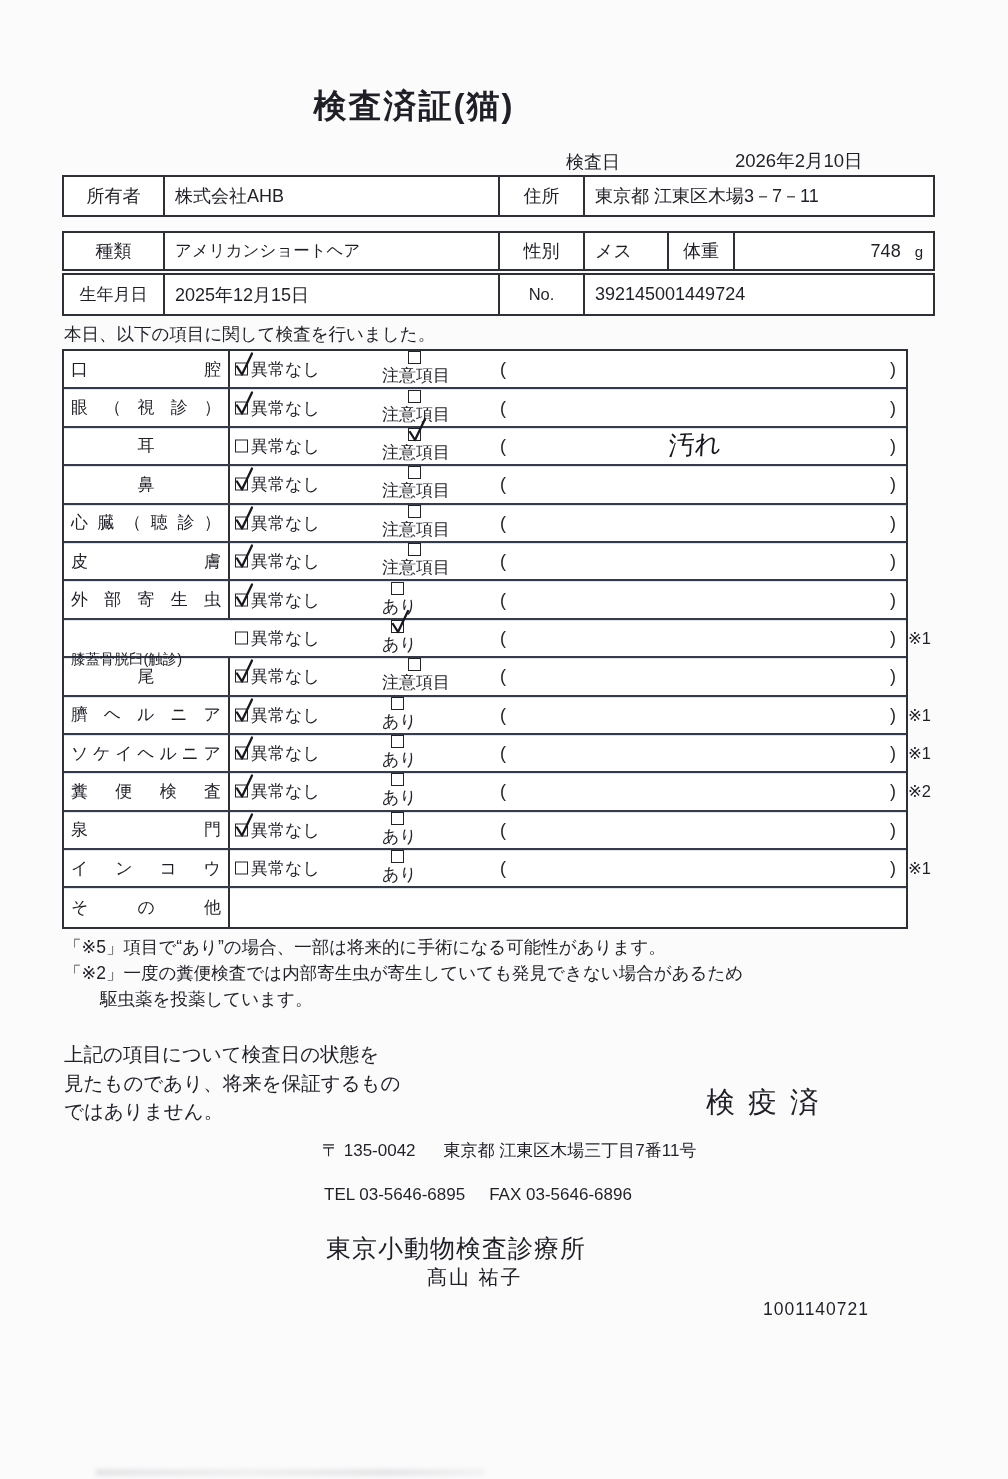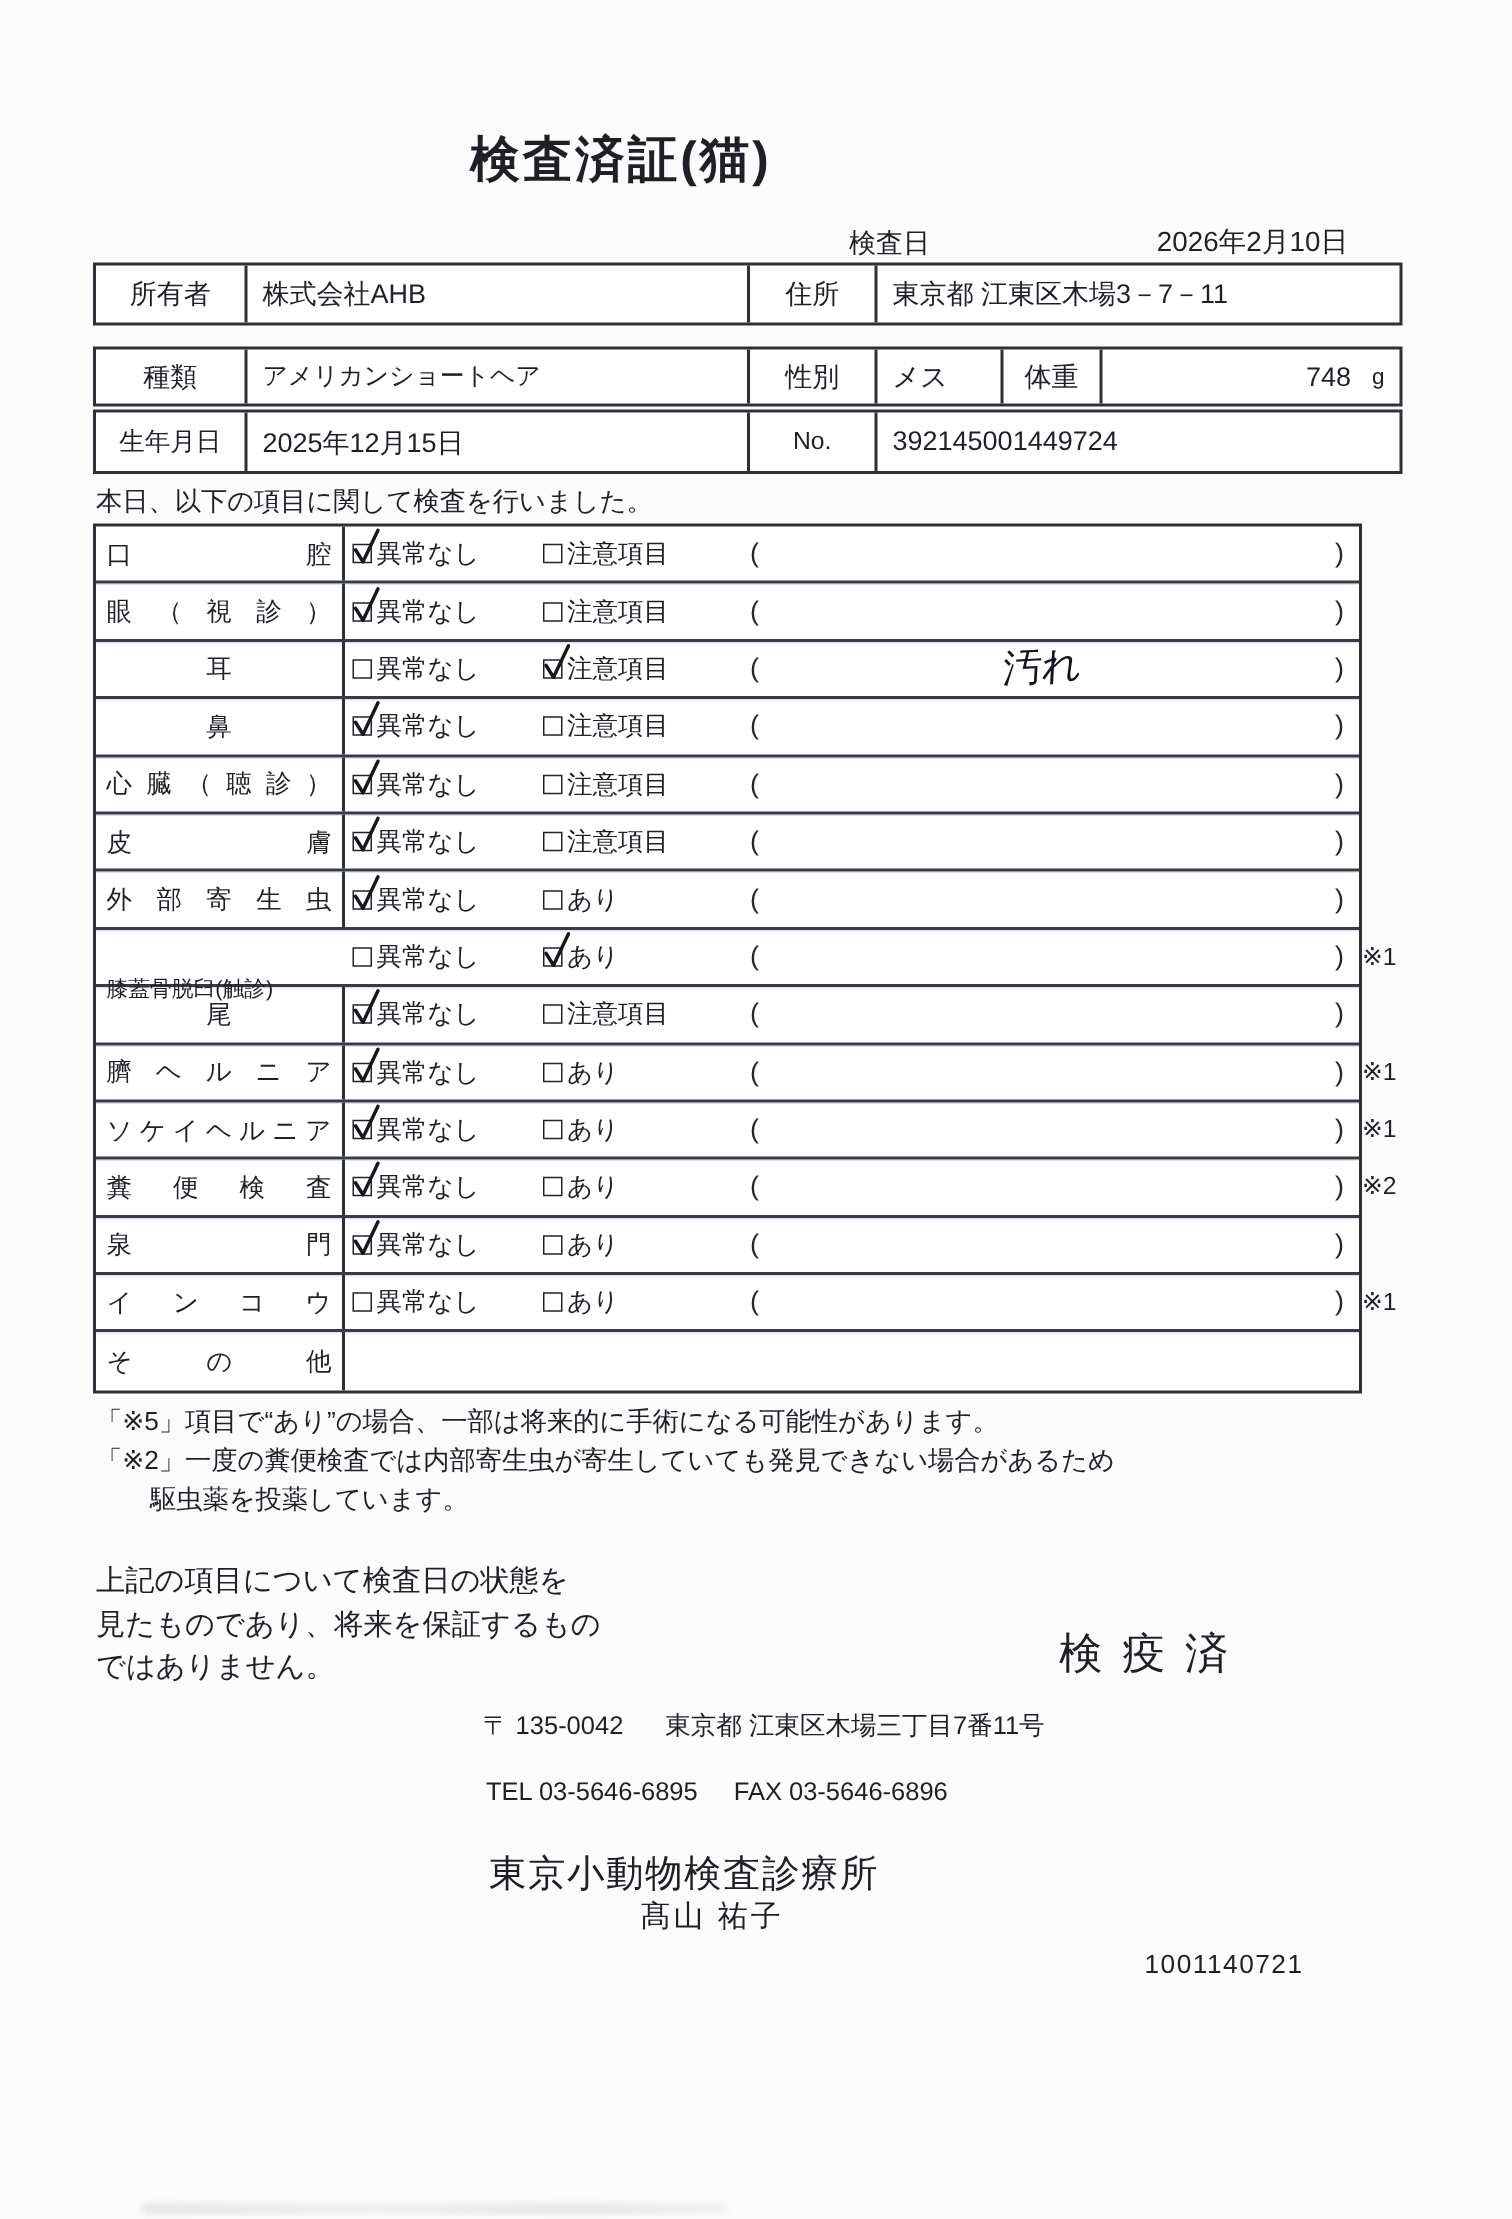--- a/index.html
+++ b/index.html
@@ -10,21 +10,21 @@
     color:#1f1f27;
     position:relative;overflow:hidden;
   }
   .page{position:absolute;inset:0;}
 
   .title{
     position:absolute;top:84px;left:0;width:828px;
     text-align:center;font-size:33px;font-weight:600;letter-spacing:2px;margin:0;
   }
   .insp-date-label{position:absolute;top:150px;left:566px;font-size:18px;}
-  .insp-date-value{position:absolute;top:148px;left:735px;width:200px;text-align:center;font-size:18.5px;}
+  .insp-date-value{position:absolute;top:148px;left:735px;width:200px;text-align:left;font-size:18.5px;}
 
   
   .tbl{position:absolute;left:62px;width:873px;display:flex;box-sizing:border-box;
        border:2px solid #2e3038;background:#fff;}
   .cell{box-sizing:border-box;display:flex;align-items:center;font-size:18px;}
   .cell.rb{border-right:2px solid #2e3038;}
   .lblc{justify-content:center;}
   .valc{padding-left:10px;}
   .owner-tbl{top:175px;height:42px;}
   .pet-tbl1{top:231px;height:40px;}
@@ -54,21 +54,21 @@
   .exam-label{
     width:166px;box-sizing:border-box;border-right:2px solid #2e3038;
     display:flex;align-items:center;padding:0 7px;font-size:17px;
   }
   .exam-label.justify{justify-content:space-between;}
   .exam-label.center{justify-content:center;}
   .exam-label.compact{justify-content:flex-start;font-size:14.5px;letter-spacing:0;margin-top:40px;}
   .exam-content{flex:1;position:relative;}
   .opt{position:absolute;top:50%;transform:translateY(-50%);display:flex;align-items:center;font-size:17px;}
   .opt1{left:5px;}
-  .opt2{left:132px;}
+  .opt2{left:152px;flex-direction:column;}
   .cbx{
     display:inline-block;width:13px;height:13px;box-sizing:border-box;
     border:1.6px solid #22222c;margin-right:3px;position:relative;background:#fff;
   }
   .chk{position:absolute;left:-3px;top:-13px;width:22px;height:28px;overflow:visible;}
   .chk path{fill:none;stroke:#17171f;stroke-width:2.3;stroke-linecap:round;stroke-linejoin:round;}
   .paren{position:absolute;top:50%;transform:translateY(-50%);font-size:18px;color:#26262e;}
   .paren-open{left:270px;}
   .paren-close{right:10px;}
   .paren-value{

